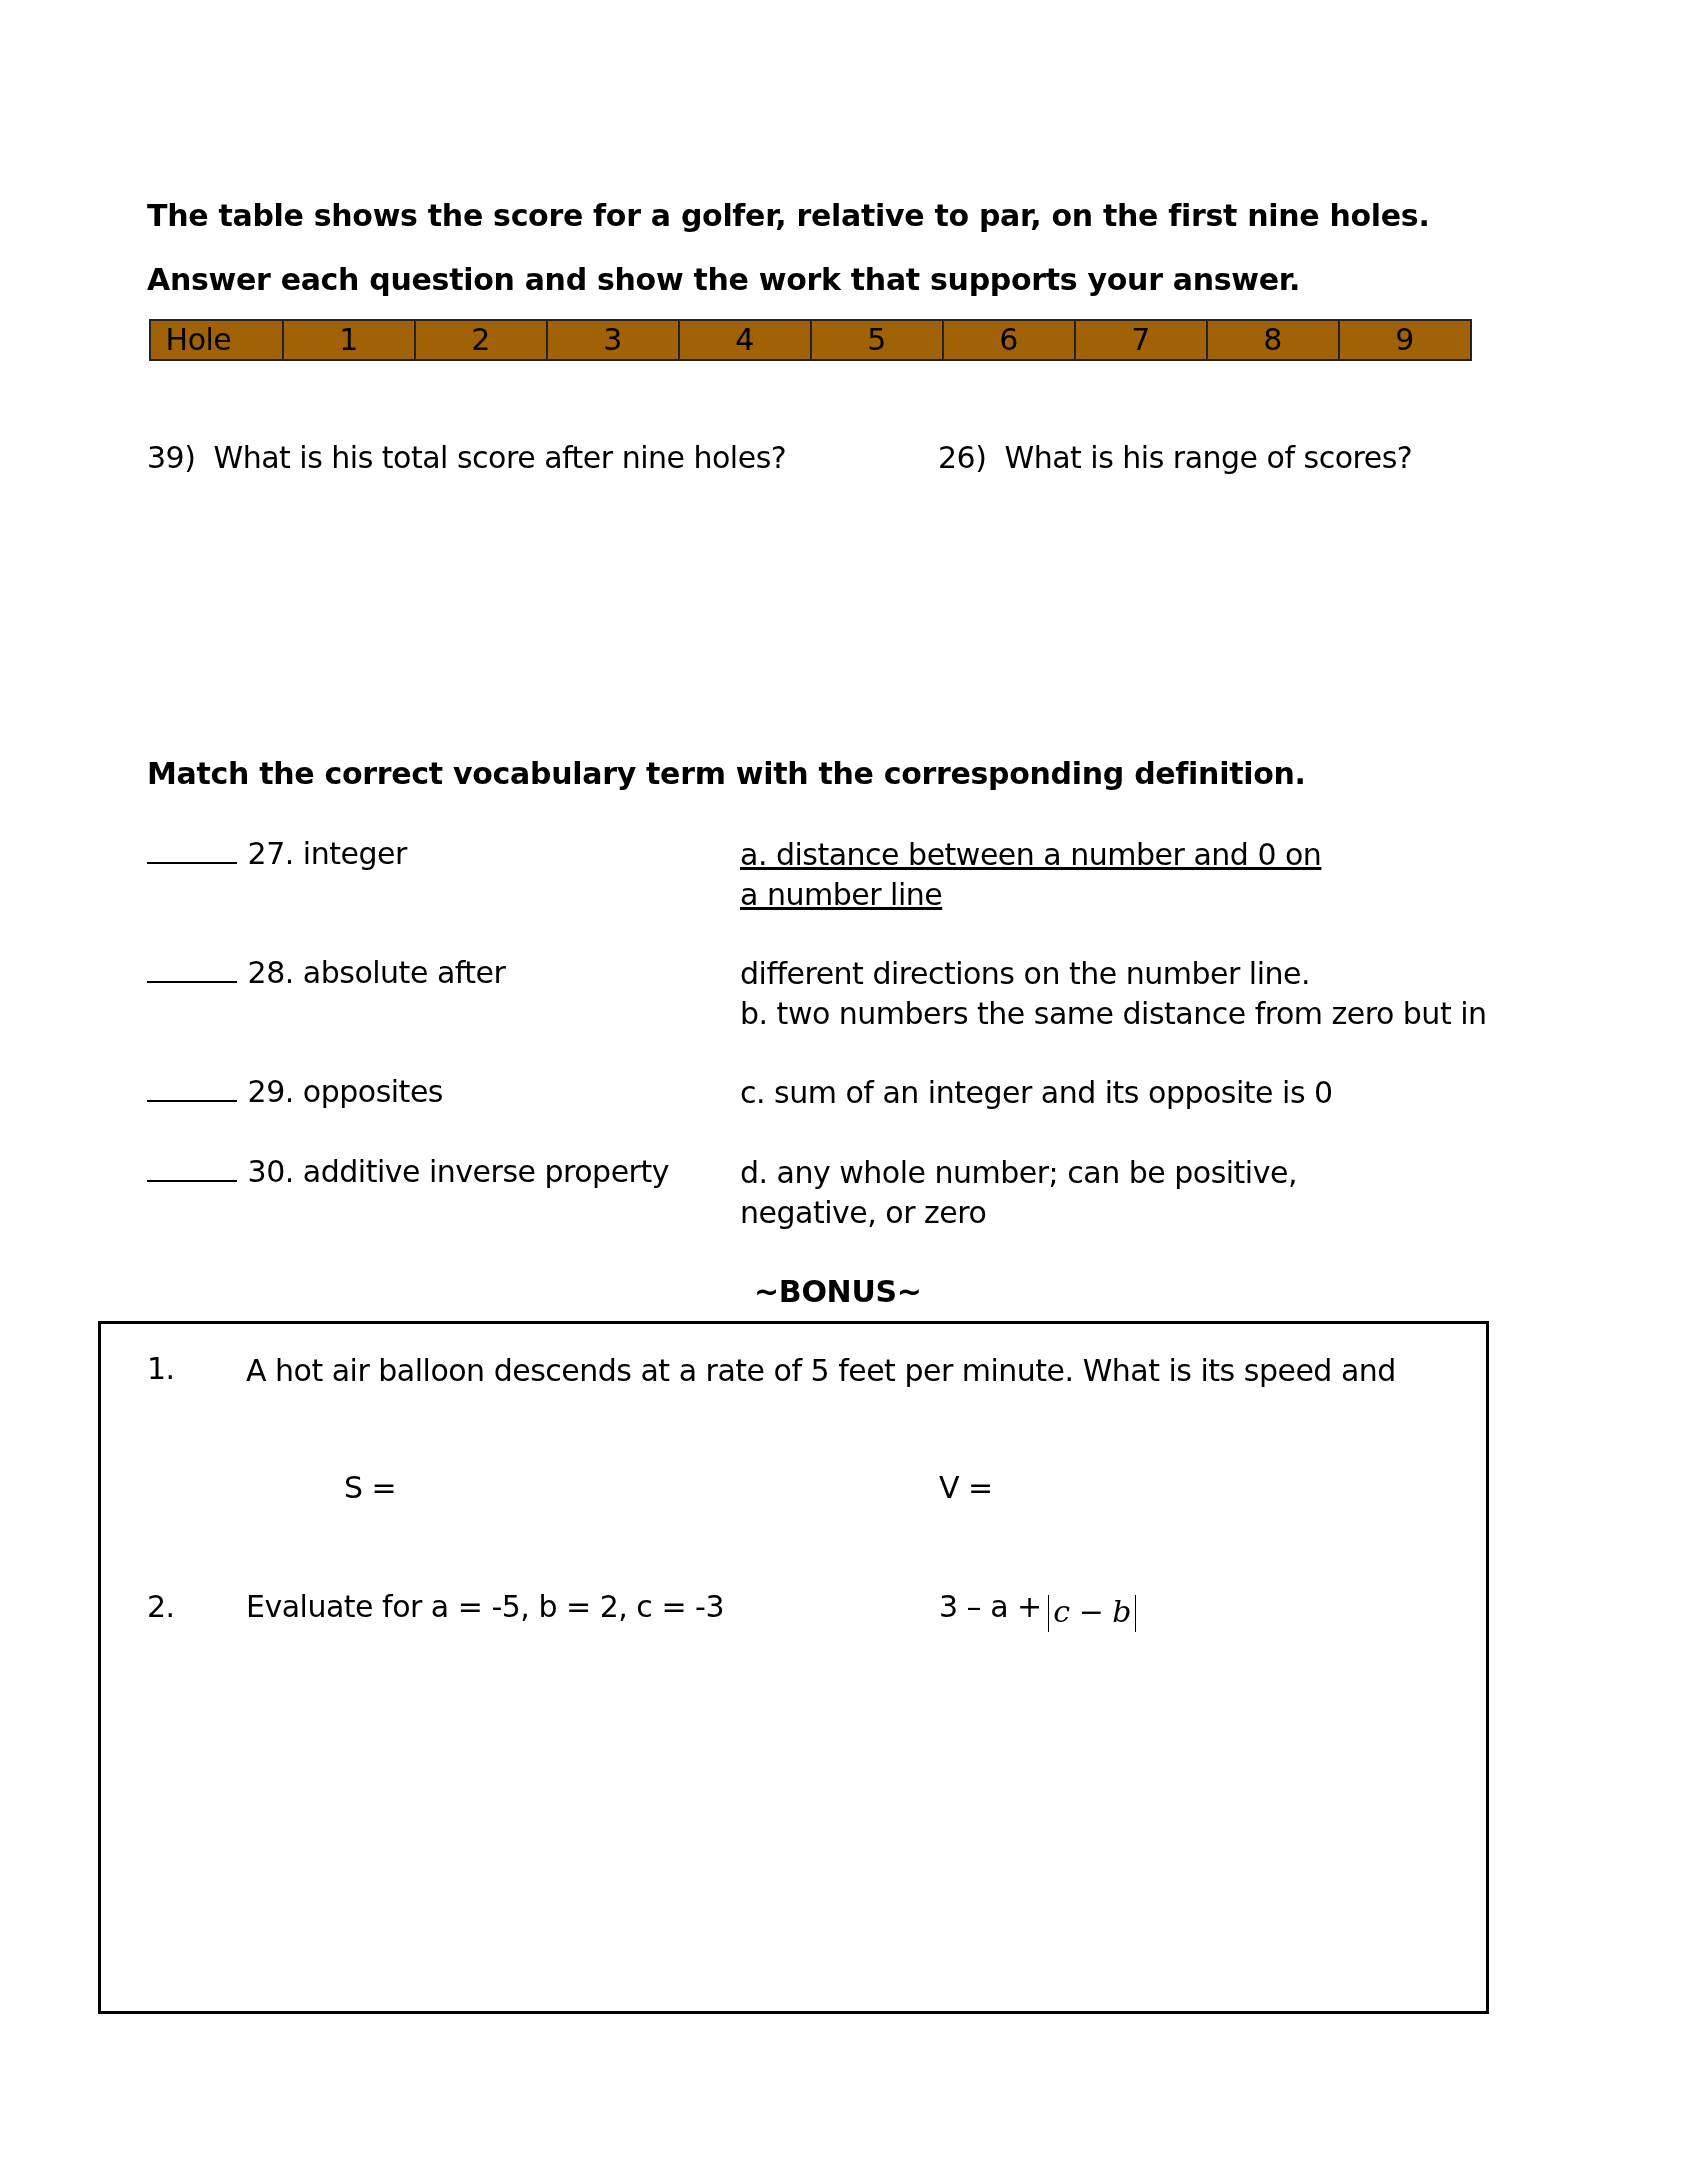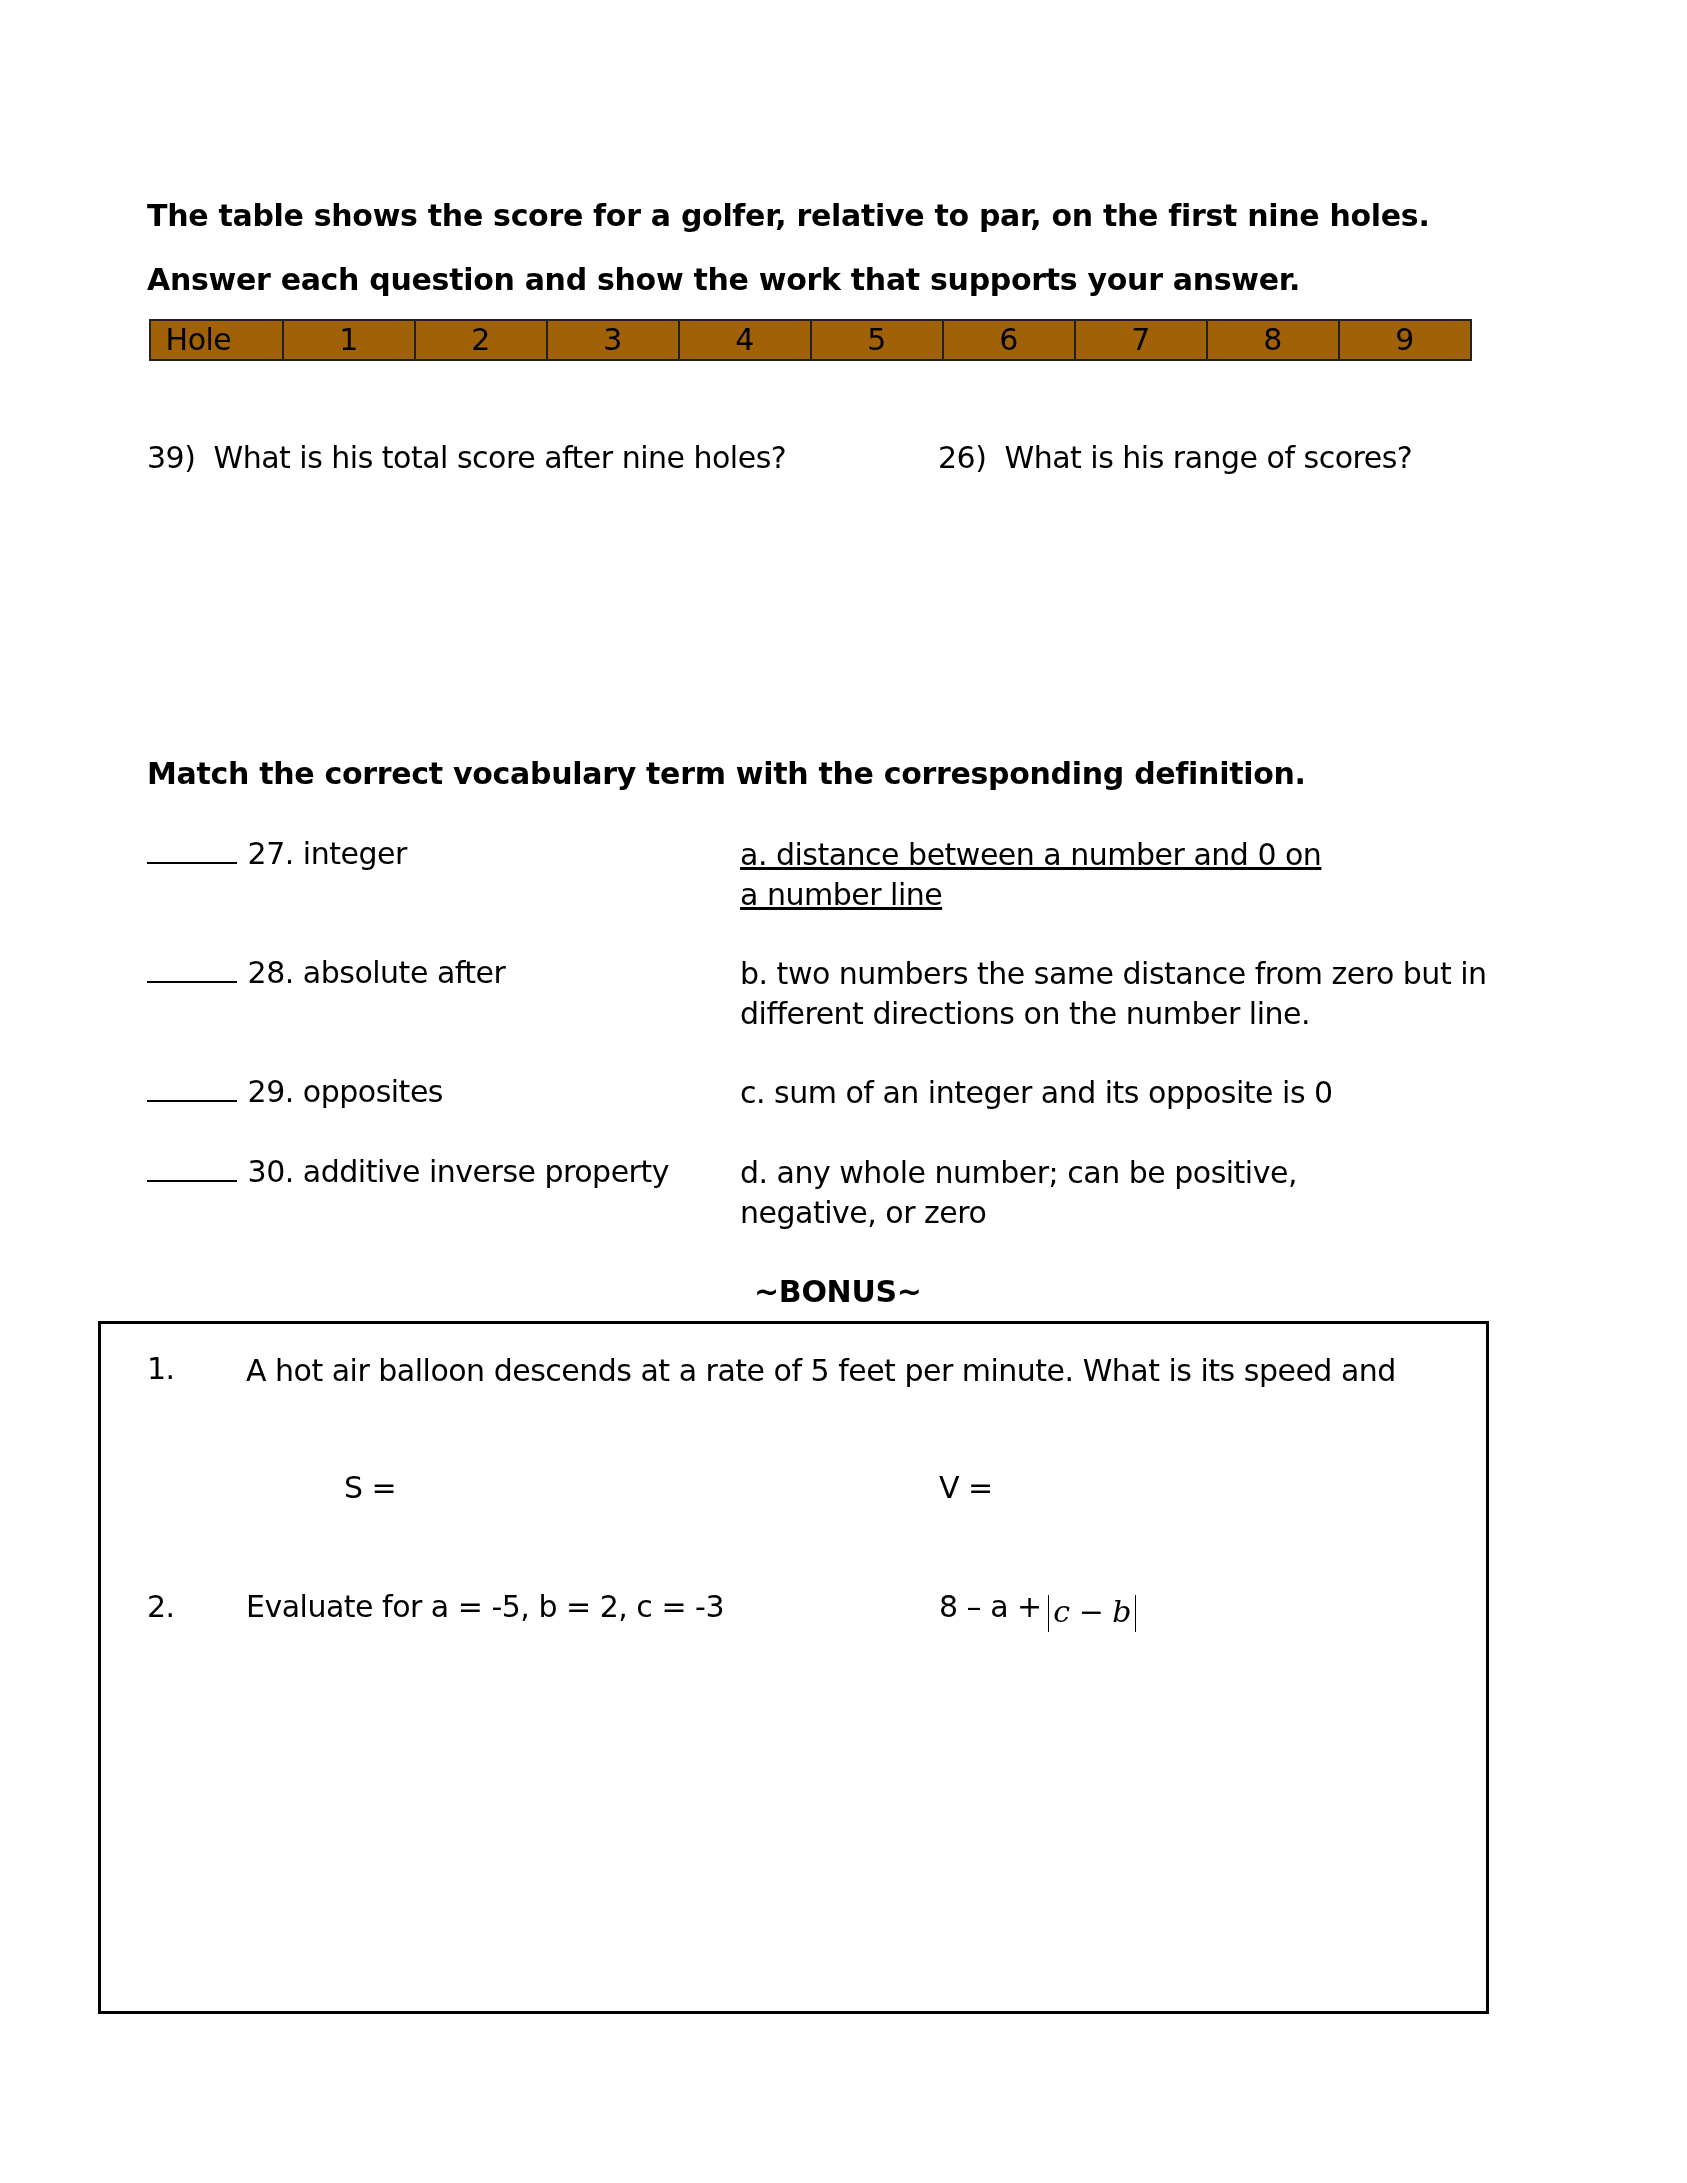--- a/index.html
+++ b/index.html
@@ -90,22 +90,22 @@
 </div>
 <div class="abs txt" style="left:147px; top:1153px;">
   <span class="blank"></span><span>30.</span> <span>additive inverse property</span>
 </div>
 
 <div class="abs txt" style="left:740px; top:835px; line-height:40px;text-decoration:underline;">
   <div>a. distance between a number and 0 on</div>
   <div>a number line</div>
 </div>
 <div class="abs txt" style="left:740px; top:954px; line-height:40px;">
+  <div>different directions on the number line.</div>
   <div>b. two numbers the same distance from zero but in</div>
-  <div>different directions on the number line.</div>
 </div>
 <div class="abs txt" style="left:740px; top:1073px; line-height:40px;">
   <div>c. sum of an integer and its opposite is 0</div>
 </div>
 <div class="abs txt" style="left:740px; top:1153px; line-height:40px;">
   <div>d. any whole number; can be positive,</div>
   <div>negative, or zero</div>
 </div>
 
 <div class="abs heading" style="left:754px; top:1274px;">~BONUS~</div>
@@ -115,15 +115,15 @@
 <div class="abs txt" style="left:147px; top:1351px;">1.</div>
 <div class="abs txt" style="left:246px; top:1351px; line-height:40px;">
   <div>A hot air balloon descends at a rate of 5 feet per minute. What is its speed and</div>
 </div>
 <div class="abs txt" style="left:344px; top:1470px;">S =</div>
 <div class="abs txt" style="left:939px; top:1470px;">V =</div>
 
 <div class="abs txt" style="left:147px; top:1589px;">2.</div>
 <div class="abs txt" style="left:246px; top:1589px;">Evaluate for a = -5, b = 2, c = -3</div>
 <div class="abs txt" style="left:939px; top:1589px;">
-  <span>8 –  a +</span><span class="math-abs">c − b</span>
+  <span>3 –  a +</span><span class="math-abs">c − b</span>
 </div>
 
 
 </body></html>

